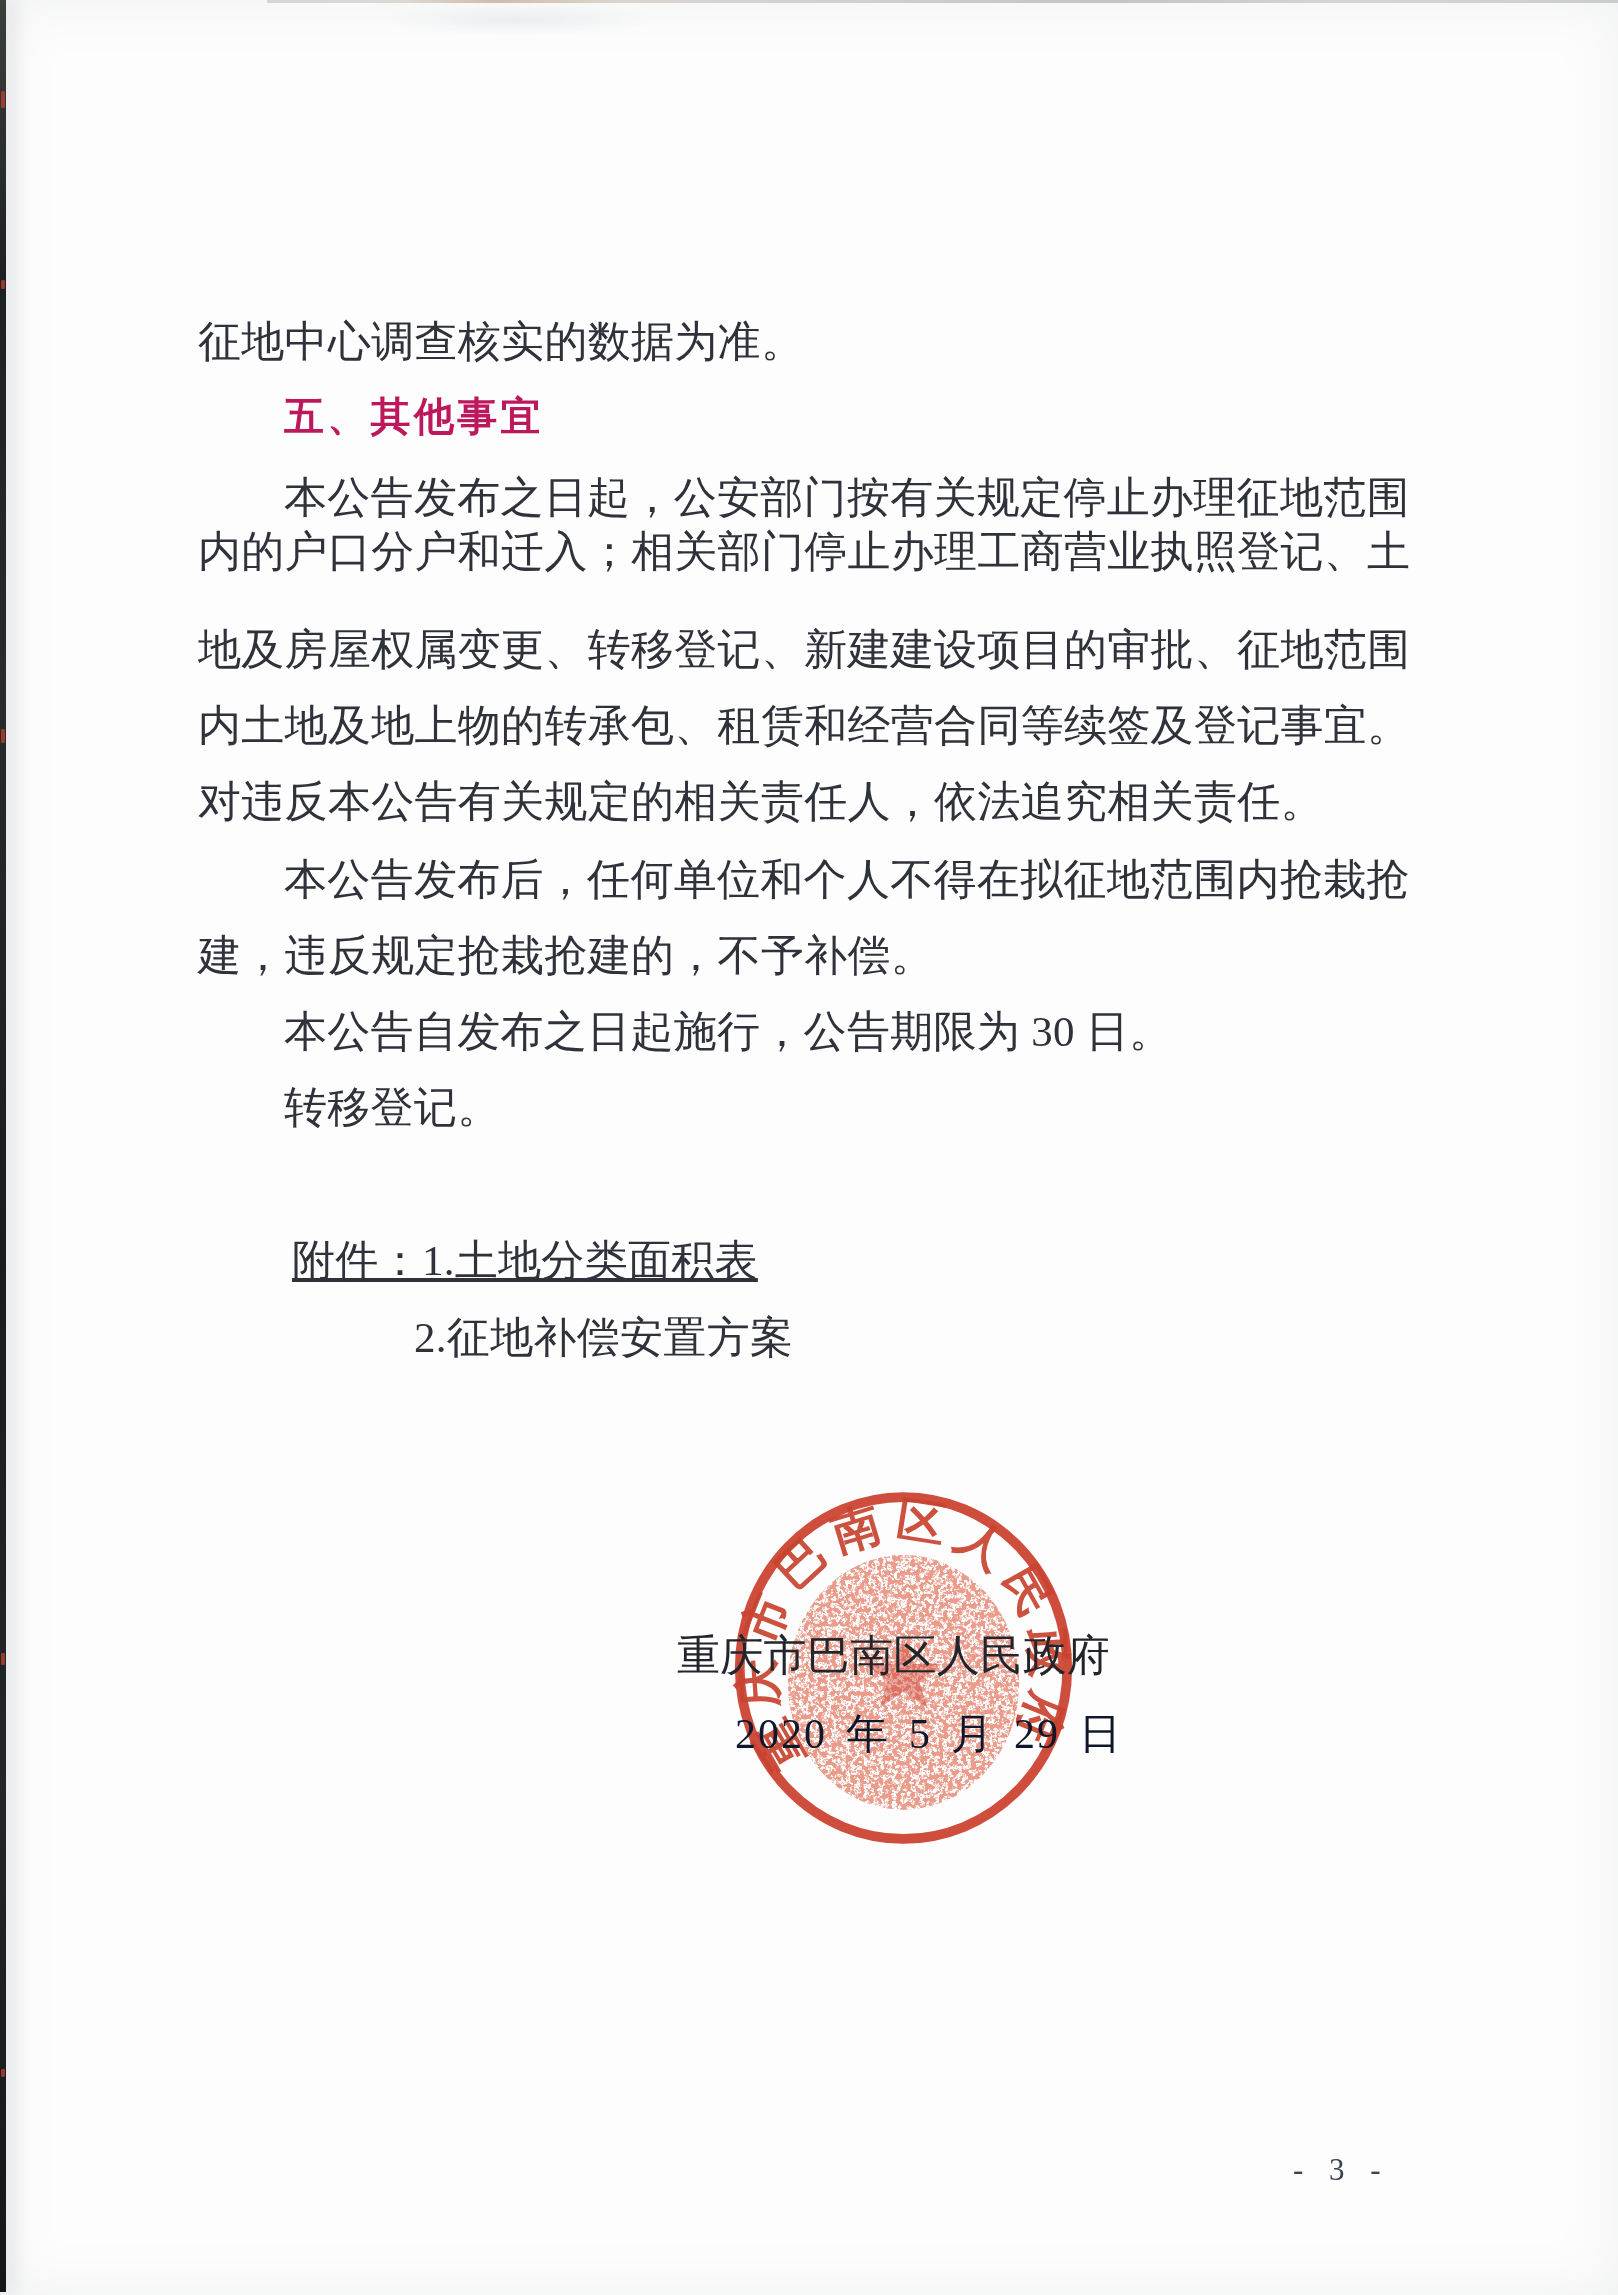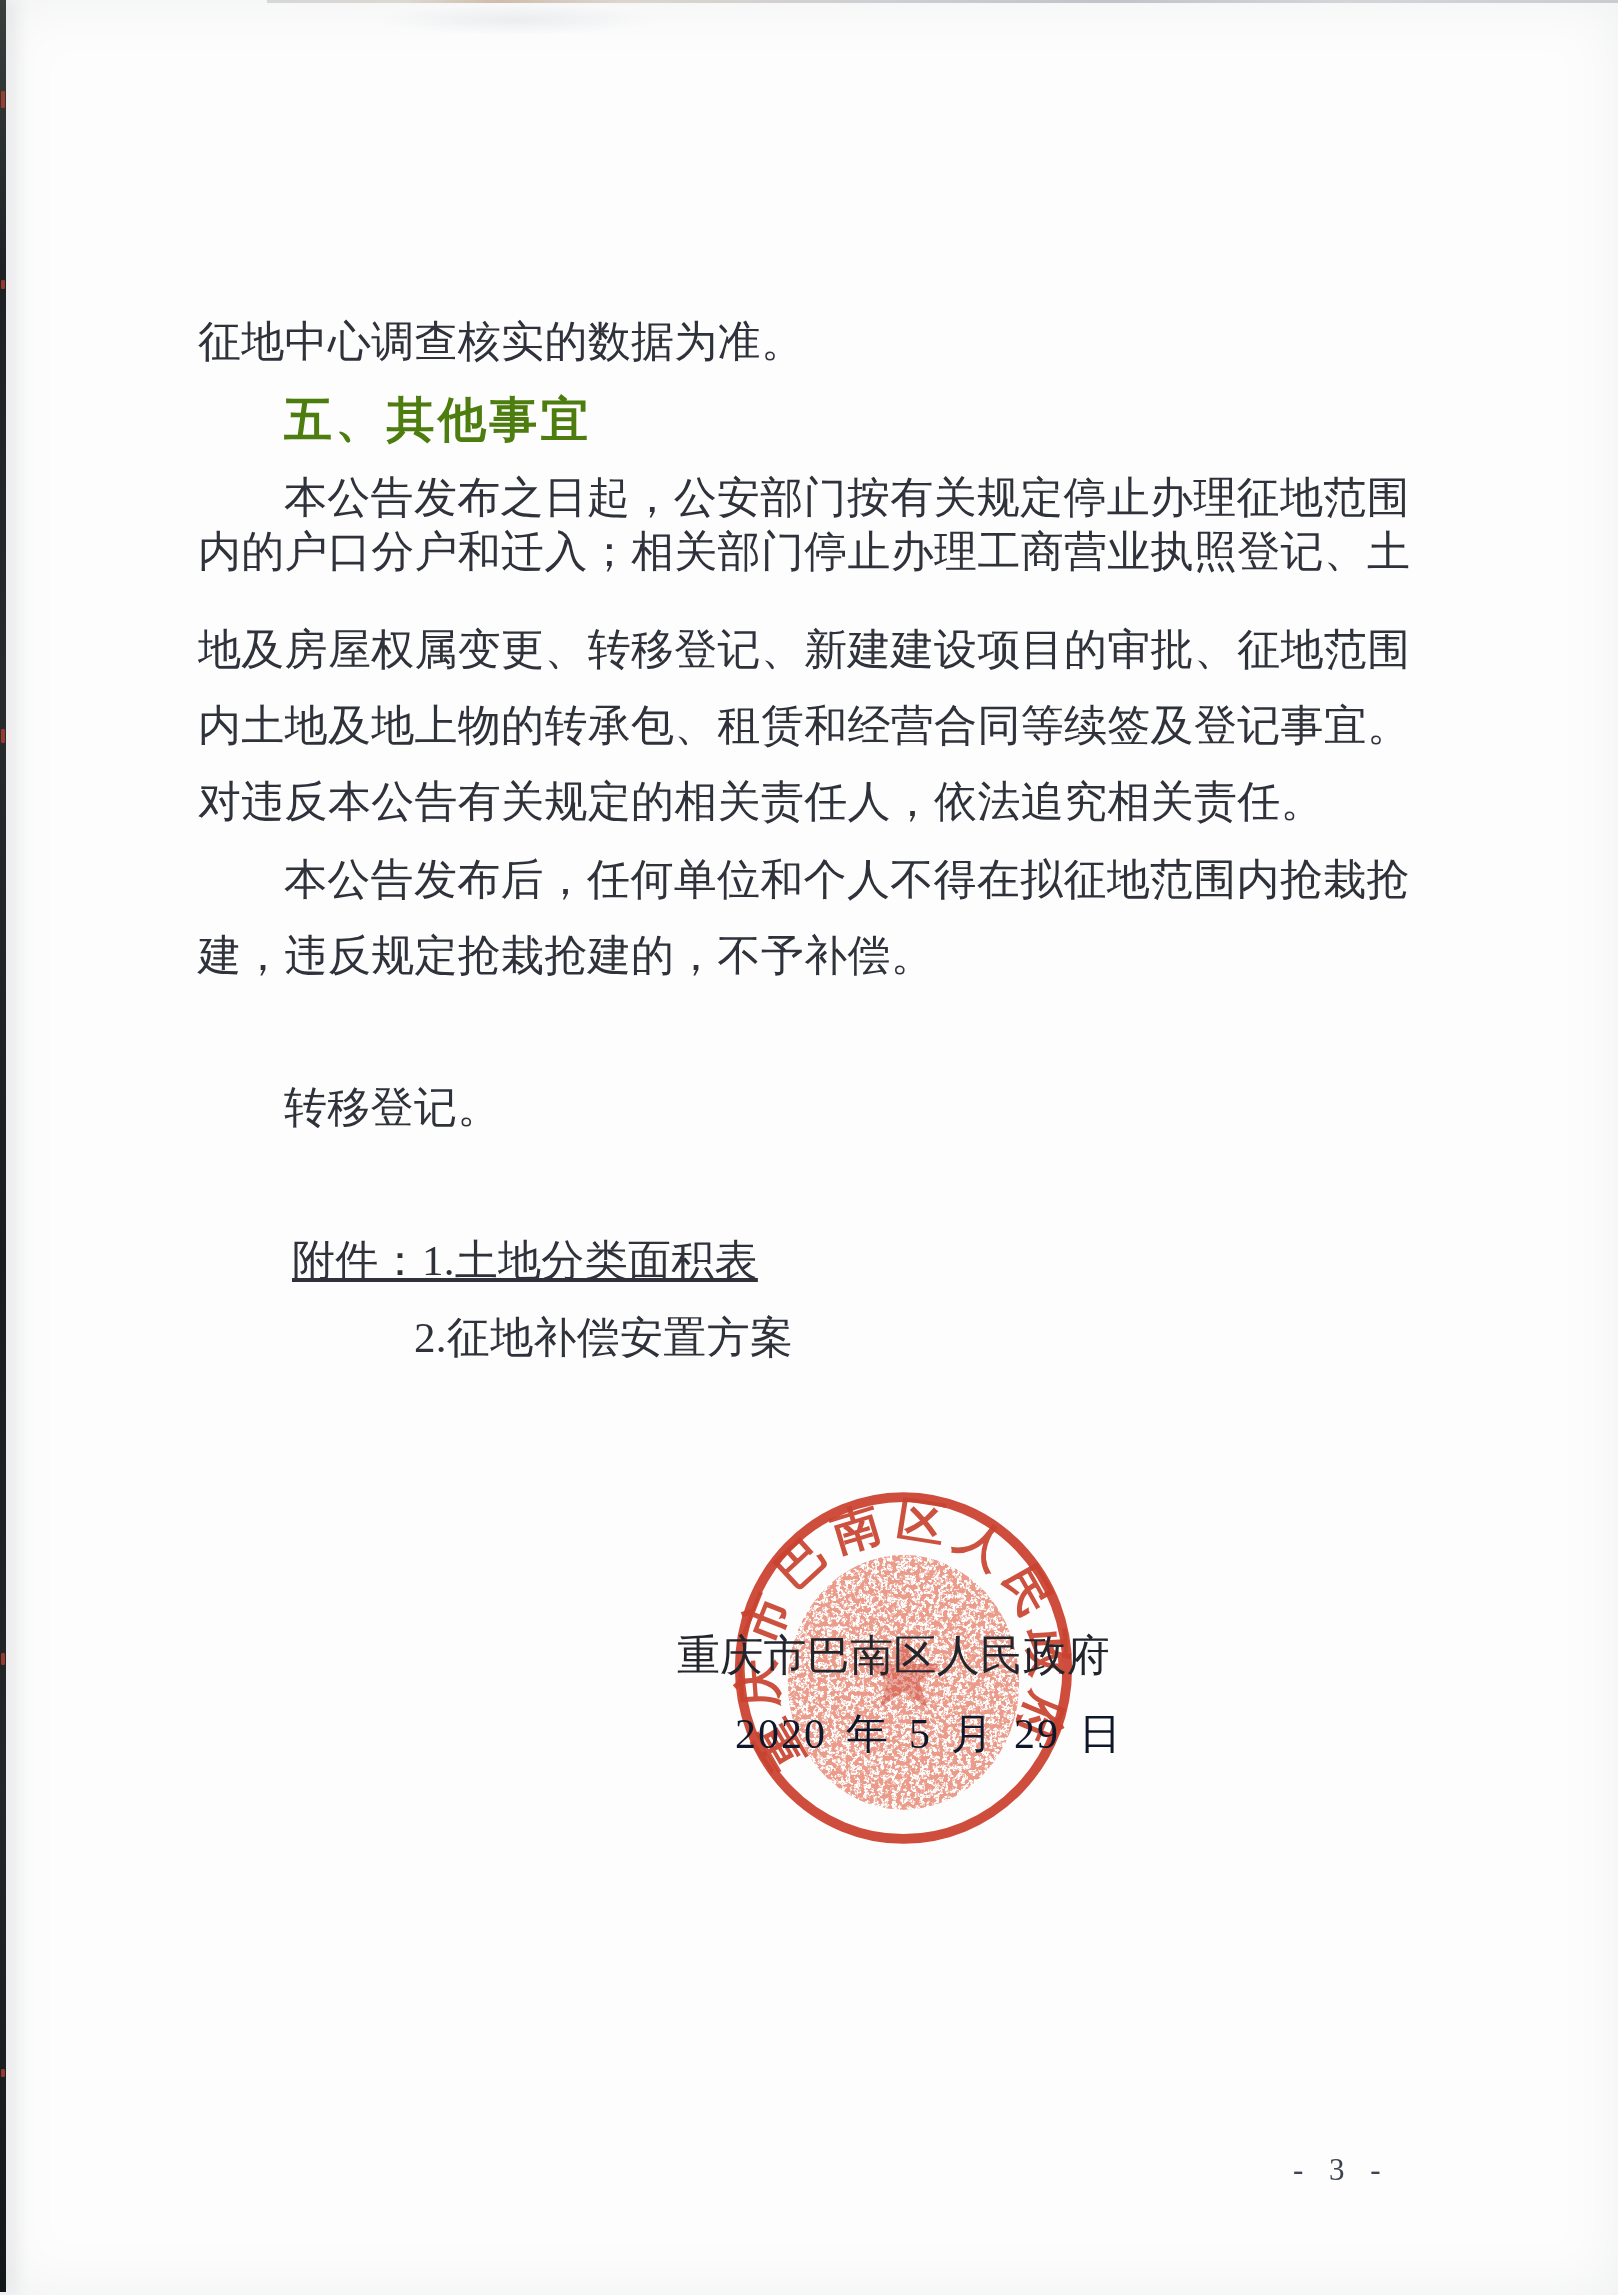--- a/index.html
+++ b/index.html
@@ -38,23 +38,23 @@
   .line {
     position:absolute;
     font-size:43px;
     letter-spacing:0.3px;
     white-space:nowrap;
     line-height:1;
   }
   .heading {
     font-family:"Liberation Sans","DejaVu Sans",sans-serif;
     font-weight:700;
-    font-size:48px;
+    font-size:40px;
     letter-spacing:3.3px;
-    color:#4d7c0f;
+    color:#be185d;
   }
   .l0  { left:198px; top:320px;text-align:center;  }
   .l1  { left:284px; top:396px;  }
   .l2  { left:284px; top:476px;  }
   .l3  { left:198px; top:530px;  }
   .l4  { left:198px; top:628px;  }
   .l5  { left:198px; top:704px;font-family:Liberation Serif, serif; }
   .l6  { left:198px; top:780px; }
   .l7  { left:284px; top:858px; }
   .l8  { left:198px; top:934px; }
@@ -91,20 +91,21 @@
 
   <div class="line l0">征地中心调查核实的数据为准。</div>
   <div class="line l1 heading">五、其他事宜</div>
   <div class="line l2">本公告发布之日起，公安部门按有关规定停止办理征地范围</div>
   <div class="line l3">内的户口分户和迁入；相关部门停止办理工商营业执照登记、土</div>
   <div class="line l4">地及房屋权属变更、转移登记、新建建设项目的审批、征地范围</div>
   <div class="line l5">内土地及地上物的转承包、租赁和经营合同等续签及登记事宜。</div>
   <div class="line l6">对违反本公告有关规定的相关责任人，依法追究相关责任。</div>
   <div class="line l7">本公告发布后，任何单位和个人不得在拟征地范围内抢栽抢</div>
   <div class="line l8">建，违反规定抢栽抢建的，不予补偿。</div>
+  <div class="line l9">本公告自发布之日起施行，公告期限为 30 日。</div>
   <div class="line l10">转移登记。</div>
   <div class="line l11">附件：1.土地分类面积表</div>
   <div class="line l12">2.征地补偿安置方案</div>
 
   <div class="seal-wrap">
     <svg width="347" height="362" viewBox="0 0 534 556" xmlns="http://www.w3.org/2000/svg">
       <defs>
         <clipPath id="sealclip">
             <ellipse cx="267" cy="300" rx="178" ry="196"></ellipse>
           </clipPath>

